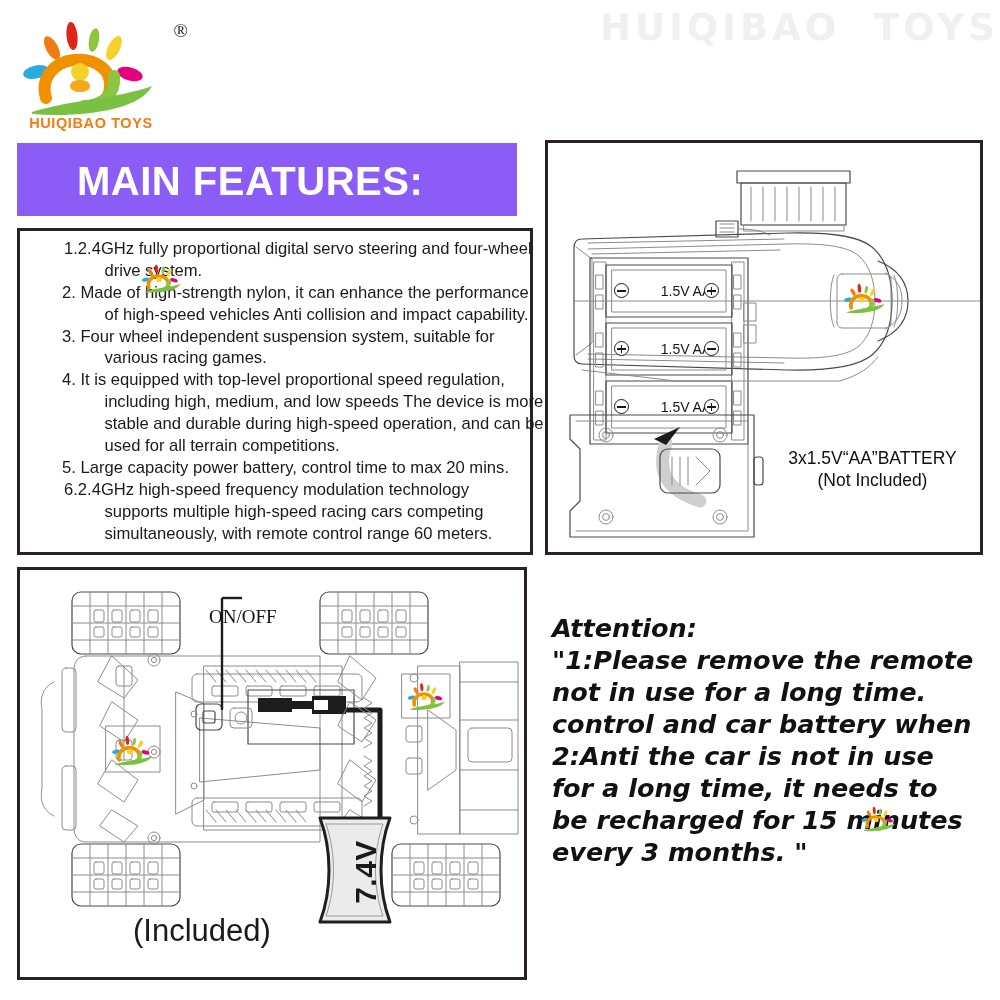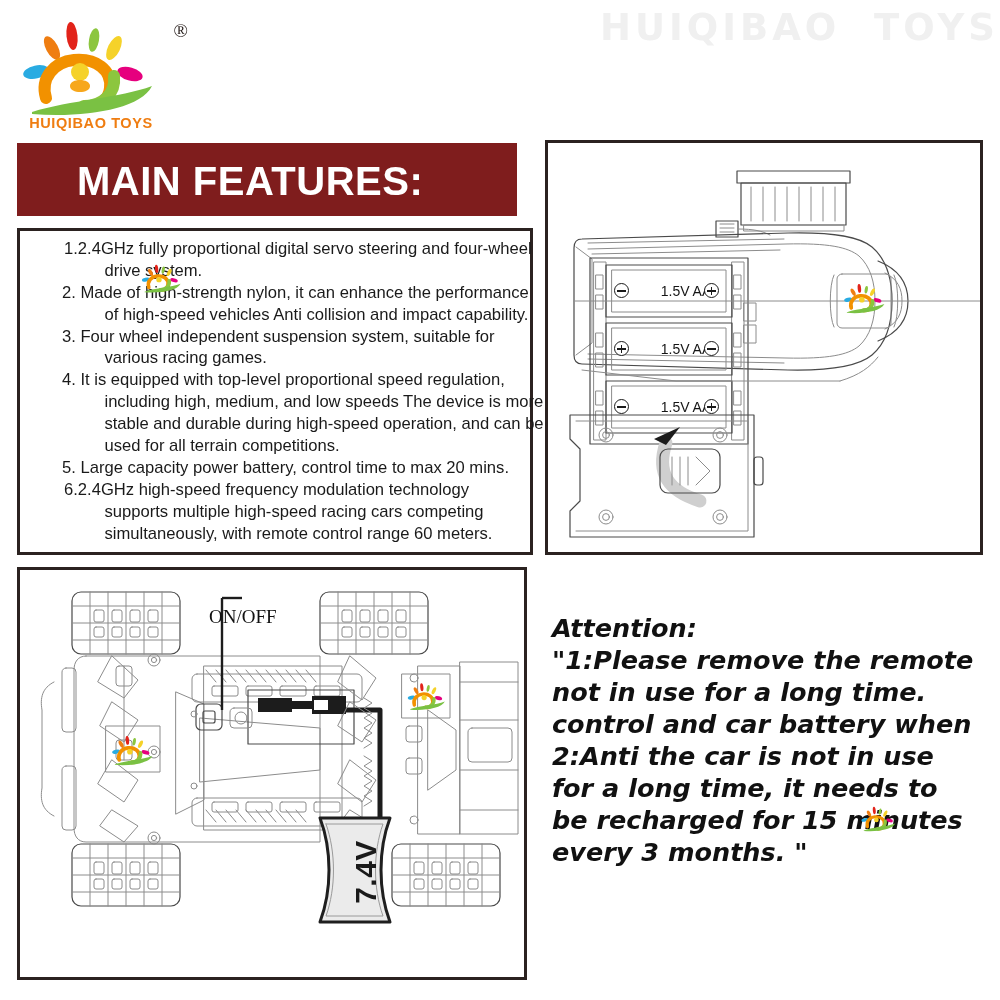--- a/index.html
+++ b/index.html
@@ -33,21 +33,21 @@
 
   
   .panel { position: absolute; border: 3px solid #2b2220; background: #fff; }
   #panel-features-text { left: 17px;  top: 228px;  width: 516px; height: 327px; }
   #panel-remote        { left: 545px; top: 140px;  width: 438px; height: 415px; }
   #panel-car           { left: 17px;  top: 567px;  width: 510px; height: 413px; }
 
   
   .banner {
     position: absolute; left: 17px; top: 143px; width: 500px; height: 73px;
-    background: #7f1d1d;
+    background: #8b5cf6;
   }
   .banner-title {
     position: absolute; left: 60px; top: 16px;
     font-size: 40px; font-weight: bold; color: #ffffff;
     letter-spacing: 0.5px; font-family: "Liberation Sans", sans-serif;
   }
 
   
   .features { position: absolute; left: 8px; top: 7px; width: 500px; margin-left: 34px; }
   .feature {
@@ -316,20 +316,24 @@
       <ellipse cx="84" cy="26" rx="5" ry="12" transform="rotate(10 84 26)" fill="#8cc63e"></ellipse>
       <ellipse cx="104" cy="34" rx="6" ry="13" transform="rotate(26 104 34)" fill="#f5d229"></ellipse>
       <ellipse cx="120" cy="60" rx="13" ry="6.5" transform="rotate(16 120 60)" fill="#e6007e"></ellipse>
       <path d="M36 84 C30 64 44 48 64 46 C86 44 102 56 100 74 C99 86 88 94 76 92" fill="none" stroke="#f29100" stroke-width="12" stroke-linecap="round"></path>
       <path d="M74 92 C92 92 106 80 104 62" fill="none" stroke="#8cc63e" stroke-width="12" stroke-linecap="round"></path>
       <circle cx="70" cy="58" r="9" fill="#f5d229"></circle>
       <path d="M22 98 C60 86 110 84 142 72 C130 96 72 104 22 100 Z" fill="#7ac143"></path>
     </svg>
   </div>
 
+  <div class="battery-cap">
+    <div>3x1.5V“AA”BATTERY</div>
+    <div>(Not Included)</div>
+  </div>
 
   <div class="panel" id="panel-car">
     <svg width="504" height="407" viewBox="0 0 504 407">
       <g stroke-linejoin="round" stroke-linecap="round">
 
         <g class="ln-med">
           <rect x="52" y="22" width="108" height="62" rx="9"></rect>
           <g class="ln-thin">
             <line x1="52" y1="36" x2="160" y2="36"></line>
             <line x1="52" y1="53" x2="160" y2="53"></line>
@@ -564,20 +568,21 @@
       <path d="M74 92 C92 92 106 80 104 62" fill="none" stroke="#8cc63e" stroke-width="12" stroke-linecap="round"></path>
       <circle cx="70" cy="58" r="9" fill="#f5d229"></circle>
       <path d="M22 98 C60 86 110 84 142 72 C130 96 72 104 22 100 Z" fill="#7ac143"></path>
     </svg>
   </div>
 
   <div class="onoff">ON/OFF</div>
   <div class="v74">
     <span>7.4V</span>
   </div>
+  <div class="included">(Included)</div>
 
   <div class="attention">
     <span class="ln">Attention:</span>
     <span class="ln">"1:Please remove the remote</span>
     <span class="ln">not in use for a long time.</span>
     <span class="ln">control and car battery when</span>
     <span class="ln">2:Anti the car is not in use</span>
     <span class="ln">for a long time, it needs to</span>
     <span class="ln">be recharged for 15 minutes</span>
     <span class="ln">every 3 months. "</span>

